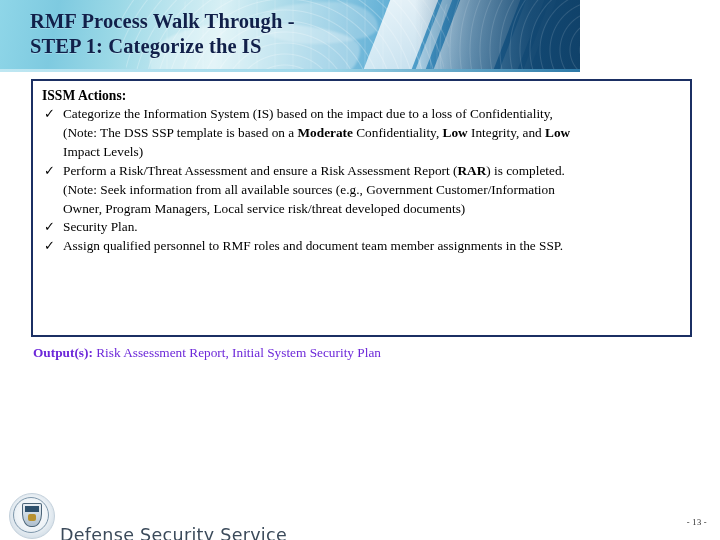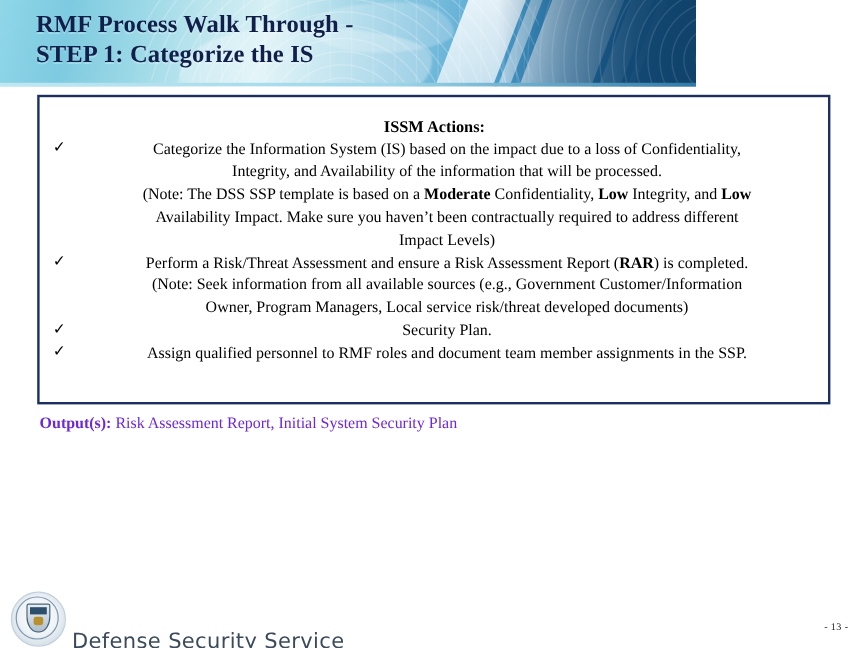--- a/index.html
+++ b/index.html
@@ -187,26 +187,25 @@
   
   .content-box {
     position: absolute;
     left: 31px; top: 79px;
     width: 661px; height: 258px;
     border: 2.5px solid #1b2f63;
     background: #ffffff;
     box-sizing: border-box;
   }
   .box-inner {
-    padding: 15px 8px 0 8px;
+    padding: 5px 8px 0 8px;
     font-family: "Liberation Serif", serif;
     font-size: 13.3px;
     color: #000000;
     line-height: 18.9px;
-    text-align: center;
   }
   .actions-heading {
     font-weight: bold;
     font-size: 13.6px;
     margin: 0 0 0 1px;
     line-height: 19px;
   }
   .bullet-list {
     margin: 0;
     padding: 0;
@@ -336,23 +335,21 @@
   <div class="banner-bottom-line"></div>
 </div>
 
 <div class="content-box">
   <div class="box-inner">
     <div class="actions-heading">ISSM Actions:</div>
     <ul class="bullet-list" id="bullet-list">
         <li class="bullet-item">
           <span class="check-icon">✓</span>
           <span class="indent"><span>Categorize the Information System (IS) based on the impact due to a loss of Confidentiality,</span></span>
-          <span class="indent"><span>Integrity, and Availability of the information that will be processed.</span></span>
           <span class="indent"><span>(Note:  The DSS SSP template is based on a </span><b class="em">Moderate</b><span> Confidentiality, </span><b class="em">Low</b><span> Integrity, and </span><b class="em">Low</b></span>
-          <span class="indent"><span>Availability Impact.  Make sure you haven’t been contractually required to address different</span></span>
           <span class="indent"><span>Impact Levels)</span></span>
         </li>
         <li class="bullet-item">
           <span class="check-icon">✓</span>
           <span class="indent"><span>Perform a Risk/Threat Assessment and ensure a Risk Assessment Report (</span><b class="em">RAR</b><span>) is completed.</span></span>
           <span class="indent"><span>(Note:  Seek information from all available sources (e.g., Government Customer/Information</span></span>
           <span class="indent"><span>Owner, Program Managers, Local service risk/threat developed documents)</span></span>
         </li>
         <li class="bullet-item">
           <span class="check-icon">✓</span>

